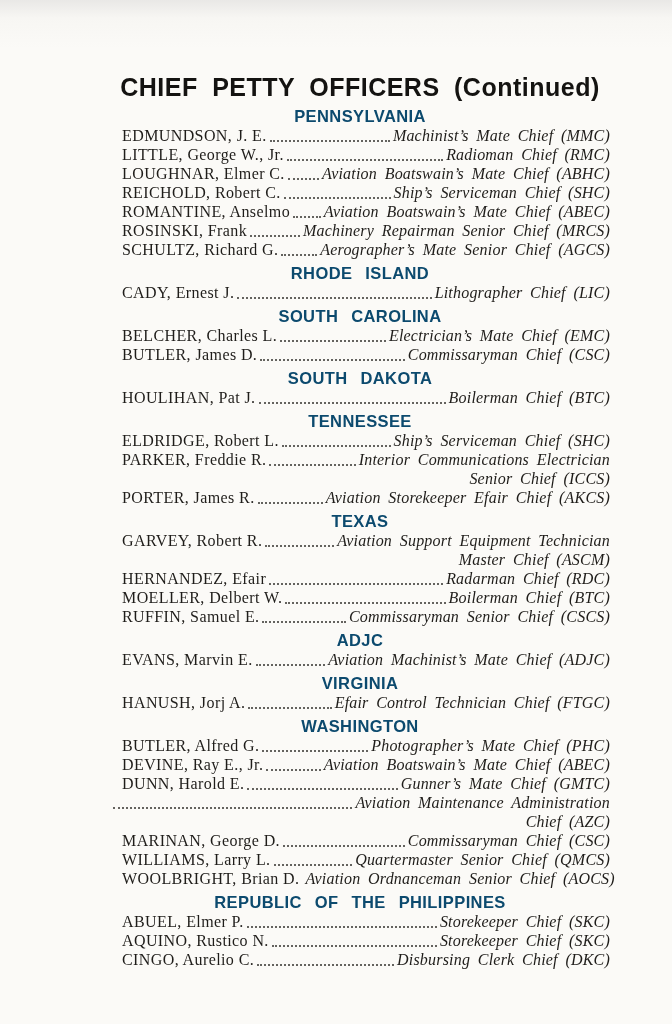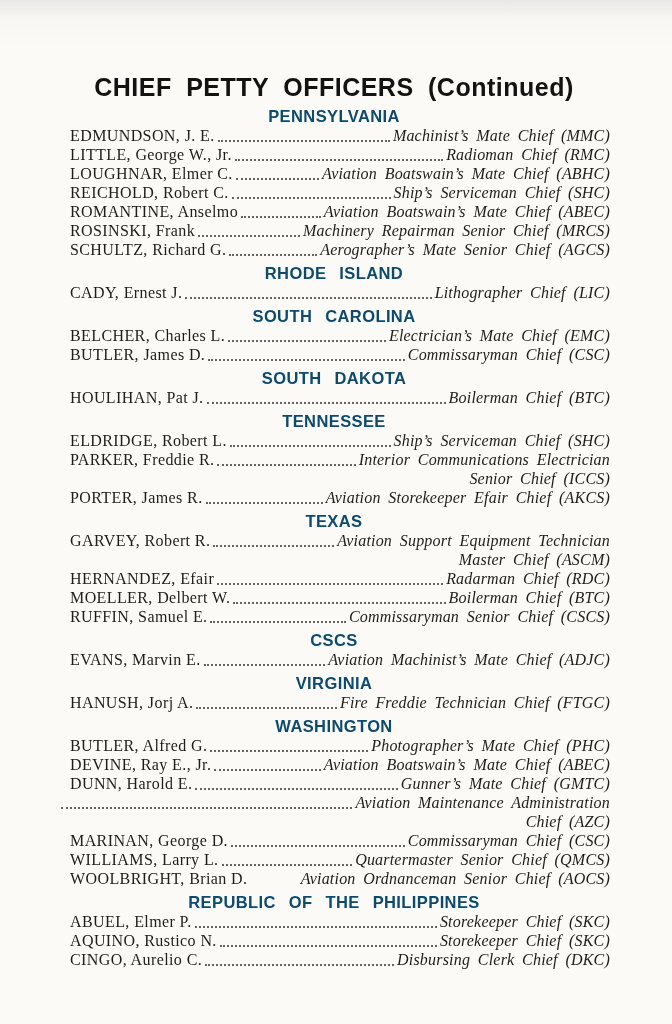--- a/index.html
+++ b/index.html
@@ -13,21 +13,21 @@
     background:
       linear-gradient(180deg, #e9e8e6 0px, #f7f6f3 18px, #fbfaf7 48px, #fbfaf7 100%);
     font-family: "Liberation Serif", serif;
     color: #1f1d1a;
     position: relative;
   }
   .page {
     box-sizing: border-box;
     width: 672px;
     height: 1024px;
-    padding: 72px 62px 0 58px;
+    padding: 72px 62px 0 110px;
   }
   .doc-title {
     font-family: "Liberation Sans", sans-serif;
     font-weight: bold;
     font-size: 25px;
     line-height: 30px;
     letter-spacing: 0.5px;
     word-spacing: 7px;
     text-align: center;
     color: #141311;
@@ -178,31 +178,31 @@
       <div class="entry">
         <span class="ename">MOELLER, Delbert W.</span>
         <span class="leader"></span>
         <span class="erate">Boilerman Chief (BTC)</span>
       </div>
       <div class="entry">
         <span class="ename">RUFFIN, Samuel E.</span>
         <span class="leader"></span>
         <span class="erate">Commissaryman Senior Chief (CSCS)</span>
       </div>
-      <div class="state-header">CSCS</div>
+      <div class="state-header">ADJC</div>
       <div class="entry">
         <span class="ename">EVANS, Marvin E.</span>
         <span class="leader"></span>
         <span class="erate">Aviation Machinist’s Mate Chief (ADJC)</span>
       </div>
       <div class="state-header">VIRGINIA</div>
       <div class="entry">
         <span class="ename">HANUSH, Jorj A.</span>
         <span class="leader"></span>
-        <span class="erate">Fire Freddie Technician Chief (FTGC)</span>
+        <span class="erate">Efair Control Technician Chief (FTGC)</span>
       </div>
       <div class="state-header">WASHINGTON</div>
       <div class="entry">
         <span class="ename">BUTLER, Alfred G.</span>
         <span class="leader"></span>
         <span class="erate">Photographer’s Mate Chief (PHC)</span>
       </div>
       <div class="entry">
         <span class="ename">DEVINE, Ray E., Jr.</span>
         <span class="leader"></span>

